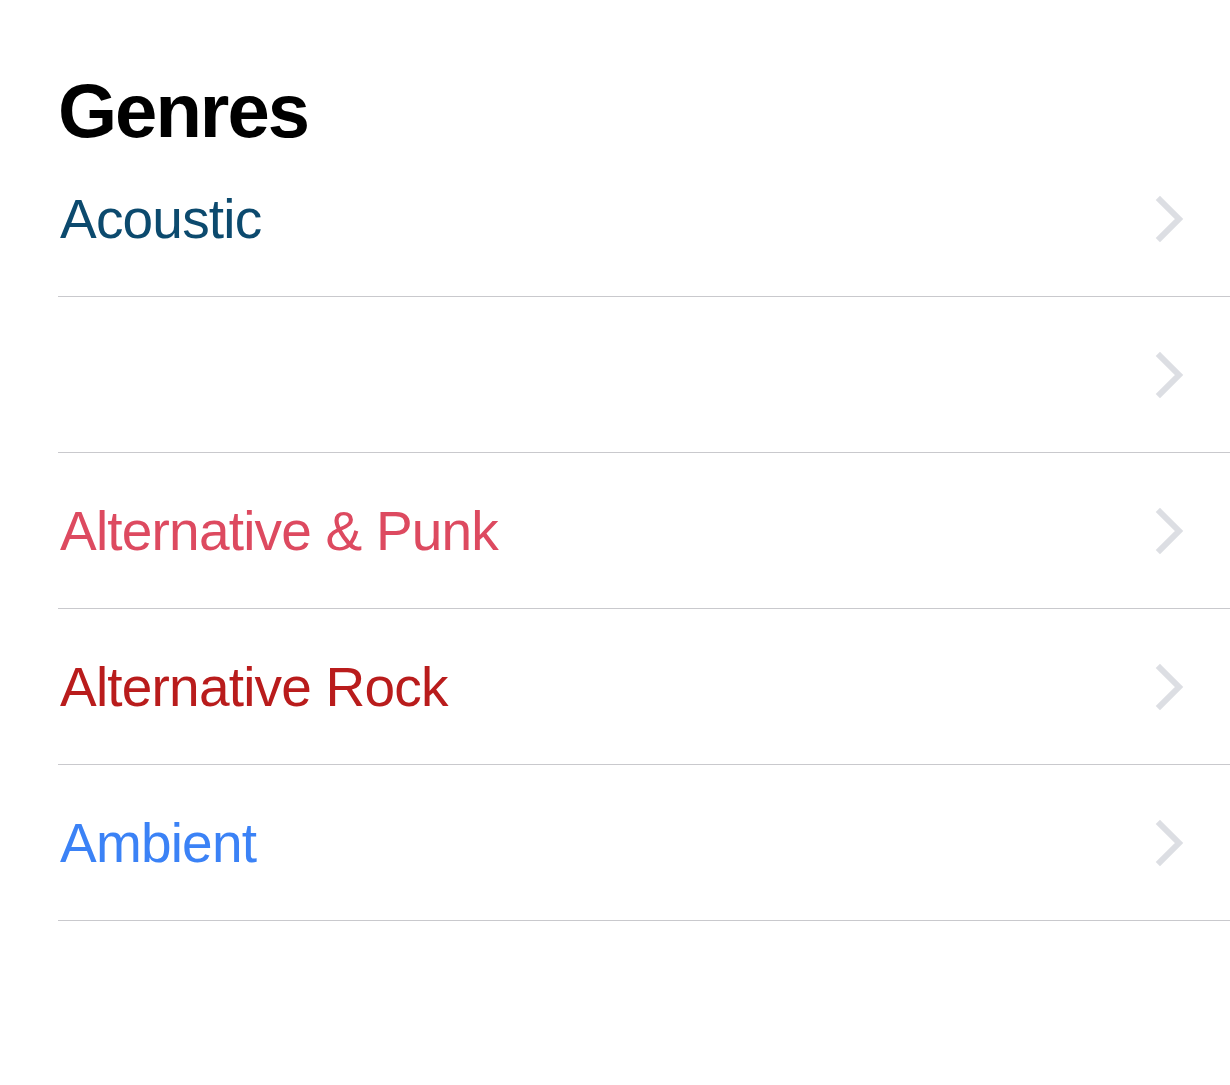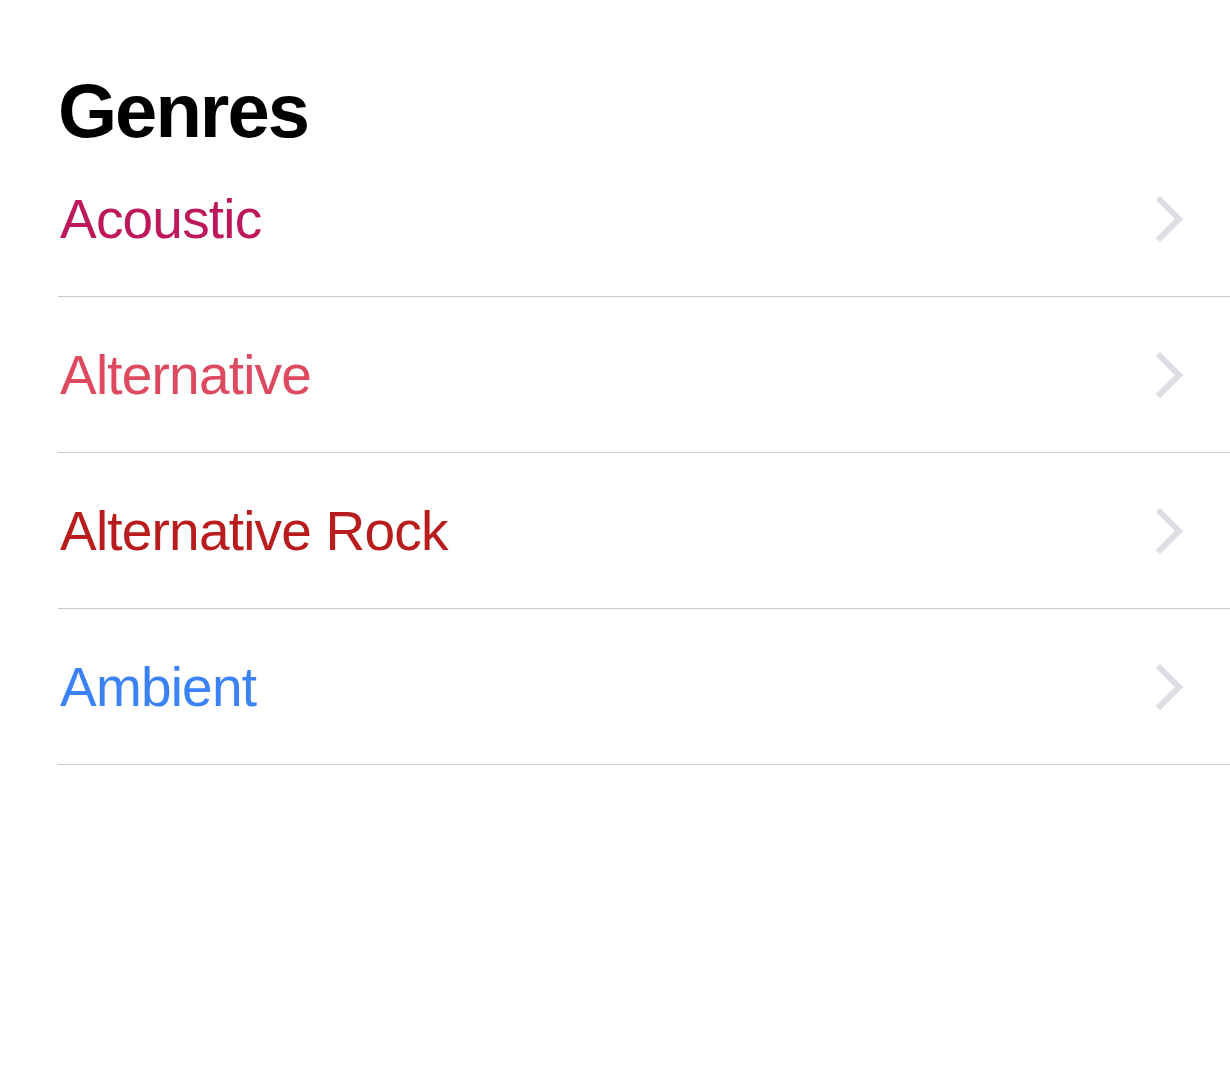--- a/index.html
+++ b/index.html
@@ -93,39 +93,47 @@
 </head>
 <body style="background: rgb(255, 255, 255);">
 
 <div class="screen">
 
   <h1 class="page-title" style="color: rgb(0, 0, 0);">Genres</h1>
 
   <div class="genre-list">
 
     <div class="genre-row">
-      <span class="genre-label" style="color: #be185d;">Acoustic</span>
+      <span class="genre-label" style="color: #0c4a6e;">Acoustic</span>
       <span class="chevron">
         <svg viewBox="0 0 30 48" xmlns="http://www.w3.org/2000/svg" aria-hidden="true">
           <polyline points="5,5 24,24 5,43" fill="none" stroke="#dcdee3" stroke-width="6" stroke-linecap="square" stroke-linejoin="miter"></polyline>
         </svg>
       </span>
       <div class="row-separator" style="background: rgb(201, 201, 205);"></div>
     </div>
 
     <div class="genre-row">
-      <span class="genre-label" style="color: rgb(221, 74, 96);">Alternative</span>
       <span class="chevron">
         <svg viewBox="0 0 30 48" xmlns="http://www.w3.org/2000/svg" aria-hidden="true">
           <polyline points="5,5 24,24 5,43" fill="none" stroke="#dcdee3" stroke-width="6" stroke-linecap="square" stroke-linejoin="miter"></polyline>
         </svg>
       </span>
       <div class="row-separator" style="background: rgb(201, 201, 205);"></div>
     </div>
 
+    <div class="genre-row">
+      <span class="genre-label" style="color: rgb(221, 74, 96);">Alternative &amp; Punk</span>
+      <span class="chevron">
+        <svg viewBox="0 0 30 48" xmlns="http://www.w3.org/2000/svg" aria-hidden="true">
+          <polyline points="5,5 24,24 5,43" fill="none" stroke="#dcdee3" stroke-width="6" stroke-linecap="square" stroke-linejoin="miter"></polyline>
+        </svg>
+      </span>
+      <div class="row-separator" style="background: rgb(201, 201, 205);"></div>
+    </div>
 
     <div class="genre-row">
       <span class="genre-label" style="color: #b91c1c;">Alternative Rock</span>
       <span class="chevron">
         <svg viewBox="0 0 30 48" xmlns="http://www.w3.org/2000/svg" aria-hidden="true">
           <polyline points="5,5 24,24 5,43" fill="none" stroke="#dcdee3" stroke-width="6" stroke-linecap="square" stroke-linejoin="miter"></polyline>
         </svg>
       </span>
       <div class="row-separator" style="background: rgb(201, 201, 205);"></div>
     </div>

